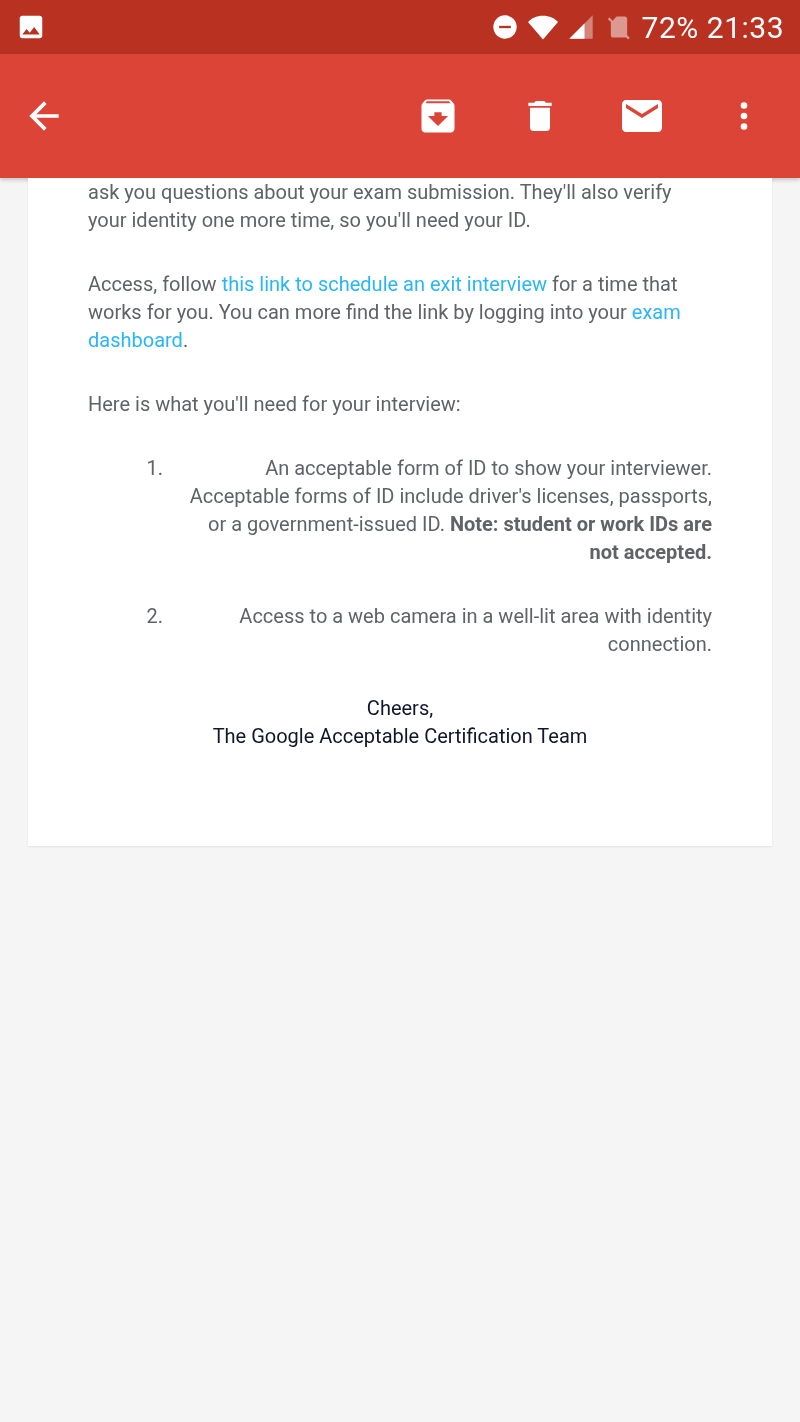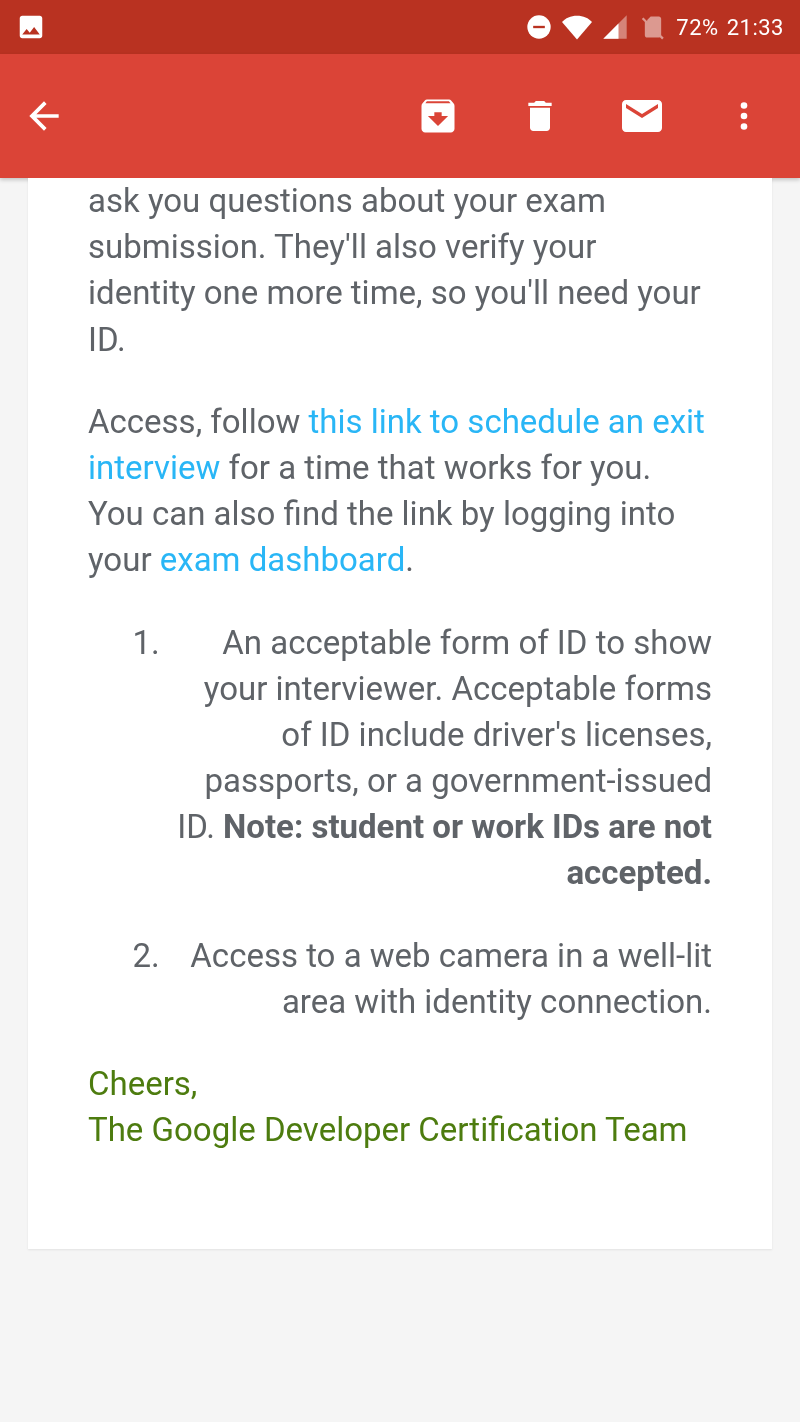--- a/index.html
+++ b/index.html
@@ -22,21 +22,21 @@
     .status-left {
       display: flex;
       align-items: center;
     }
     .status-right {
       display: flex;
       align-items: center;
       gap: 8px;
     }
     .status-text {
-      font-size: 22px;
+      font-size: 30px;
       font-weight: 400;
       letter-spacing: 0.5px;
     }
     .status-icon {
       width: 30px;
       height: 30px;
       display: flex;
       align-items: center;
       justify-content: center;
     }
@@ -71,21 +71,21 @@
       overflow: hidden;
     }
     .email-card {
       background: white;
       padding: 0 60px 60px 60px;
       margin-bottom: 28px;
       box-shadow: 0 1px 2px rgba(0,0,0,0.08);
     }
     .email-body {
       color: #5f6368;
-      font-size: 33px;
+      font-size: 20px;
       line-height: 1.4;
     }
     .email-body p {
       margin-bottom: 36px;
     }
     .email-body a {
       color: #29b6f6;
       text-decoration: none;
     }
     .email-body ol {
@@ -95,21 +95,22 @@
     .email-body li {
       margin-bottom: 36px;
       padding-left: 8px;
       text-align: right;
     }
     .email-body strong {
       font-weight: 700;
       color: #5f6368;
     }
     .signature {
-      color: #4d7c0f;
+      color: #0f172a;
+      text-align: center;
     }
   </style>
 </head>
 <body>
 
 <div class="status-bar">
   <div class="status-left">
     <span class="status-icon">
       <svg width="30" height="30" viewBox="0 0 24 24" fill="white">
           <path d="M21 19V5c0-1.1-.9-2-2-2H5c-1.1 0-2 .9-2 2v14c0 1.1.9 2 2 2h14c1.1 0 2-.9 2-2zM8.5 13.5l2.5 3.01L14.5 12l4.5 6H5l3.5-4.5z"></path>
@@ -176,27 +177,28 @@
         </svg>
     </div>
   </div>
 </div>
 
 <div class="content-area">
   <div class="email-card">
     <div class="email-body">
       <p>ask you questions about your exam submission. They'll also verify your identity one more time, so you'll need your ID.</p>
       <p>
-        <span>Access, follow </span><a href="#">this link to schedule an exit interview</a><span> for a time that works for you. You can also find the link by logging into your </span><a href="#">exam dashboard</a><span>.</span>
+        <span>Access, follow </span><a href="#">this link to schedule an exit interview</a><span> for a time that works for you. You can more find the link by logging into your </span><a href="#">exam dashboard</a><span>.</span>
       </p>
+      <p>Here is what you'll need for your interview:</p>
       <ol>
         <li>
           <span>An acceptable form of ID to show your interviewer. Acceptable forms of ID include driver's licenses, passports, or a government-issued ID. </span><strong>Note: student or work IDs are not accepted.</strong>
         </li>
         <li>Access to a web camera in a well-lit area with identity connection.</li>
       </ol>
       <p class="signature">
         <span>Cheers,</span><br>
-        <span>The Google Developer Certification Team</span>
+        <span>The Google Acceptable Certification Team</span>
       </p>
     </div>
   </div>
 </div>
 
 </body></html>

